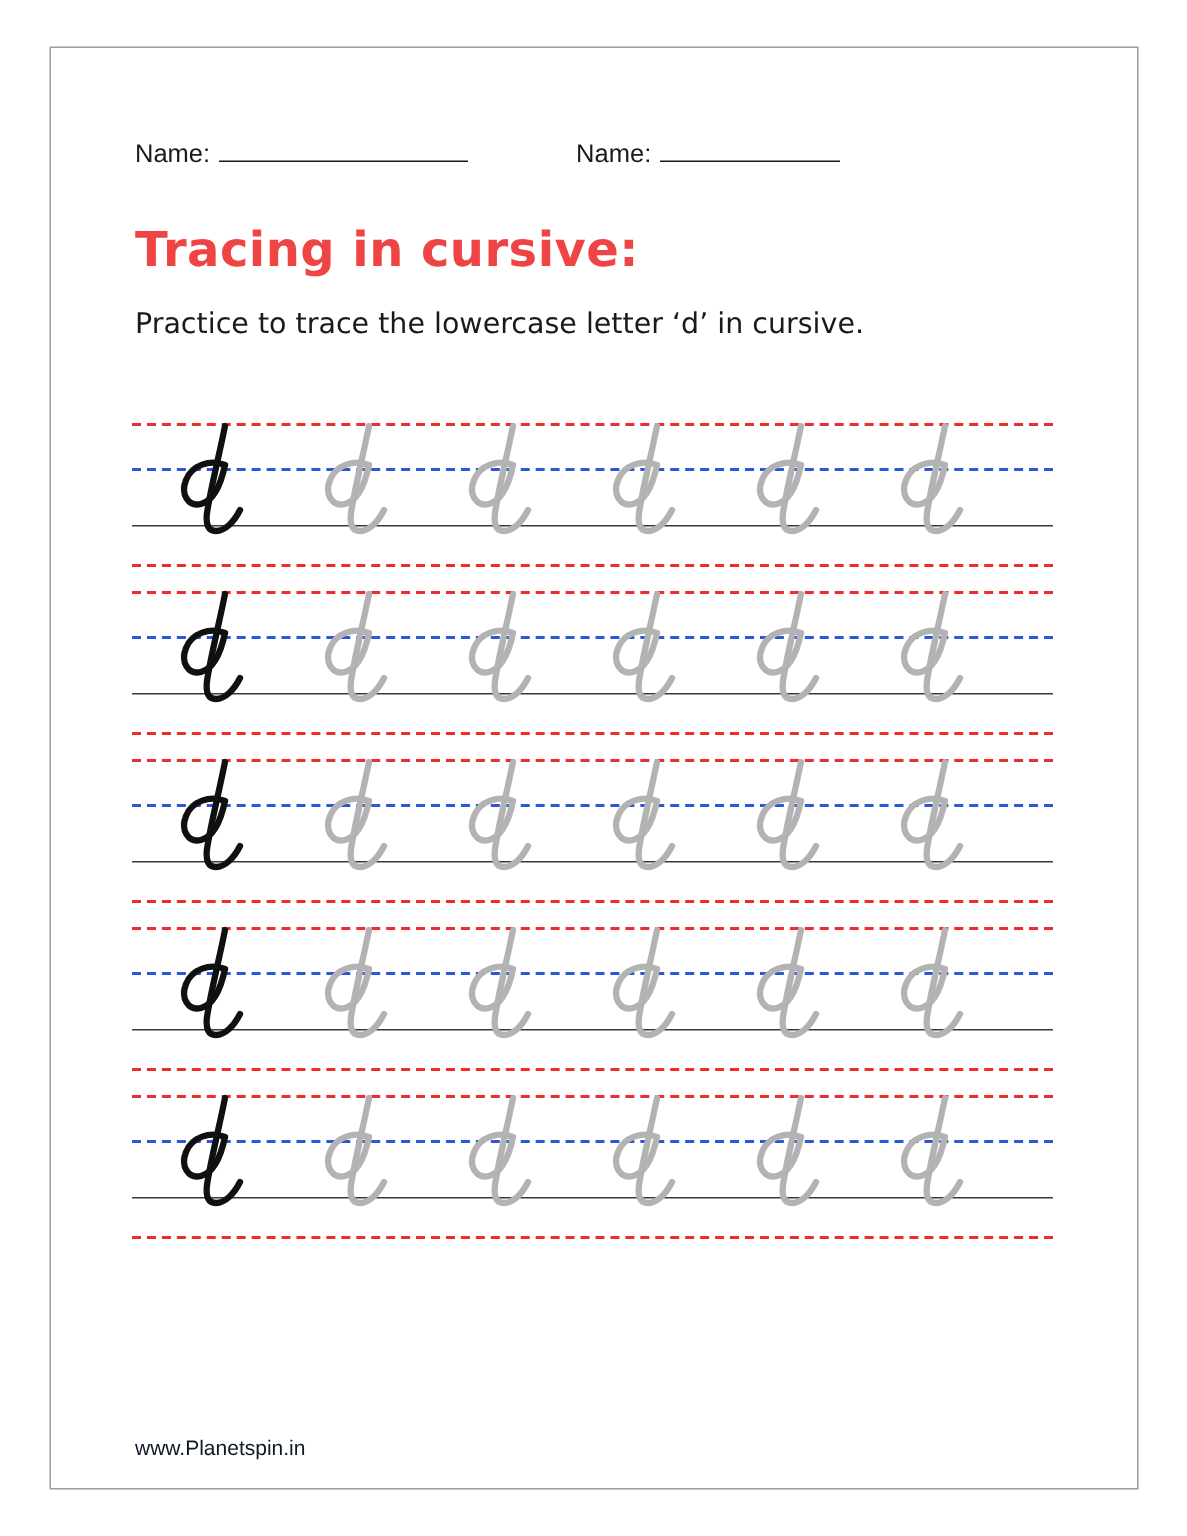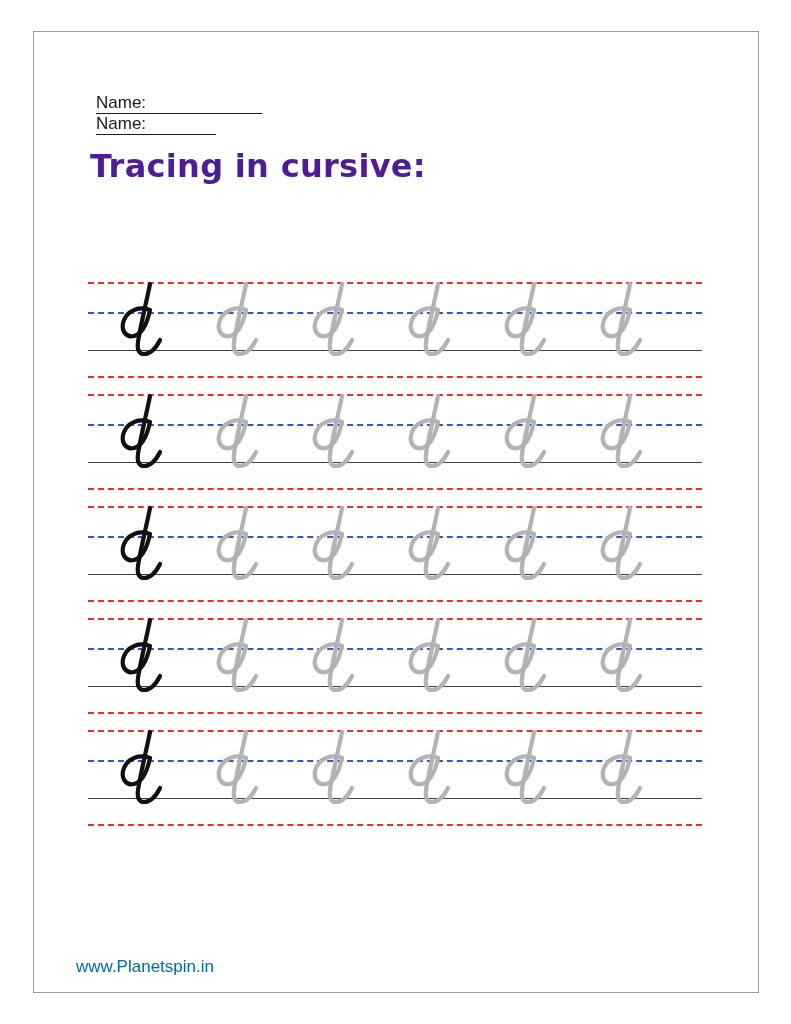--- a/index.html
+++ b/index.html
@@ -34,21 +34,20 @@
 
   
   .meta-row {
     position: absolute;
     left: 90px;
     top: 93px;
     width: 600px;
     height: 26px;
     display: flex;
     align-items: baseline;
-    flex-direction: column;
   }
   .meta-label {
     font-family: "Liberation Sans", sans-serif;
     font-size: 17px;
     color: #1a1a1a;
     white-space: pre;
   }
   .meta-line {
     display: inline-block;
     border-bottom: 1.5px solid #1a1a1a;
@@ -60,21 +59,21 @@
 
   
   .title {
     position: absolute;
     left: 90px;
     top: 147px;
     font-family: "DejaVu Sans", sans-serif;
     font-weight: bold;
     font-size: 32px;
     letter-spacing: 0.3px;
-    color: #4c1d95;
+    color: #ef4444;
     white-space: nowrap;
   }
   .subtitle {
     position: absolute;
     left: 90px;
     top: 205px;
     font-family: "DejaVu Sans", sans-serif;
     font-size: 19px;
     color: #1a1a1a;
     white-space: nowrap;
@@ -135,42 +134,43 @@
   .g0 { left: 0px; }
   .g1 { left: 96px; }
   .g2 { left: 192px; }
   .g3 { left: 288px; }
   .g4 { left: 384px; }
   .g5 { left: 480px; }
 
   
   .footer {
     position: absolute;
-    left: 76px;
+    left: 90px;
     top: 957px;
     font-family: "Liberation Sans", sans-serif;
-    font-size: 17px;
-    color: #0369a1;
+    font-size: 14px;
+    color: #0f172a;
   }
 </style>
 </head>
 <body>
 
 <div class="page">
   <div class="sheet-border"></div>
 
   <div class="meta-row">
     <span class="meta-label">Name:</span>
     <span class="meta-line name-line"></span>
     <span class="meta-gap"></span>
     <span class="meta-label">Name:</span>
     <span class="meta-line class-line"></span>
   </div>
 
   <div class="title">Tracing in cursive:</div>
+  <div class="subtitle">Practice to trace the lowercase letter ‘d’ in cursive.</div>
 
   <div class="rows">
 
     <div class="row">
       <div class="line top-dash"></div>
       <div class="line mid-dash"></div>
       <div class="line base-solid"></div>
       <div class="line bottom-dash"></div>
       <div class="glyphs">
         <div class="glyph g0">

